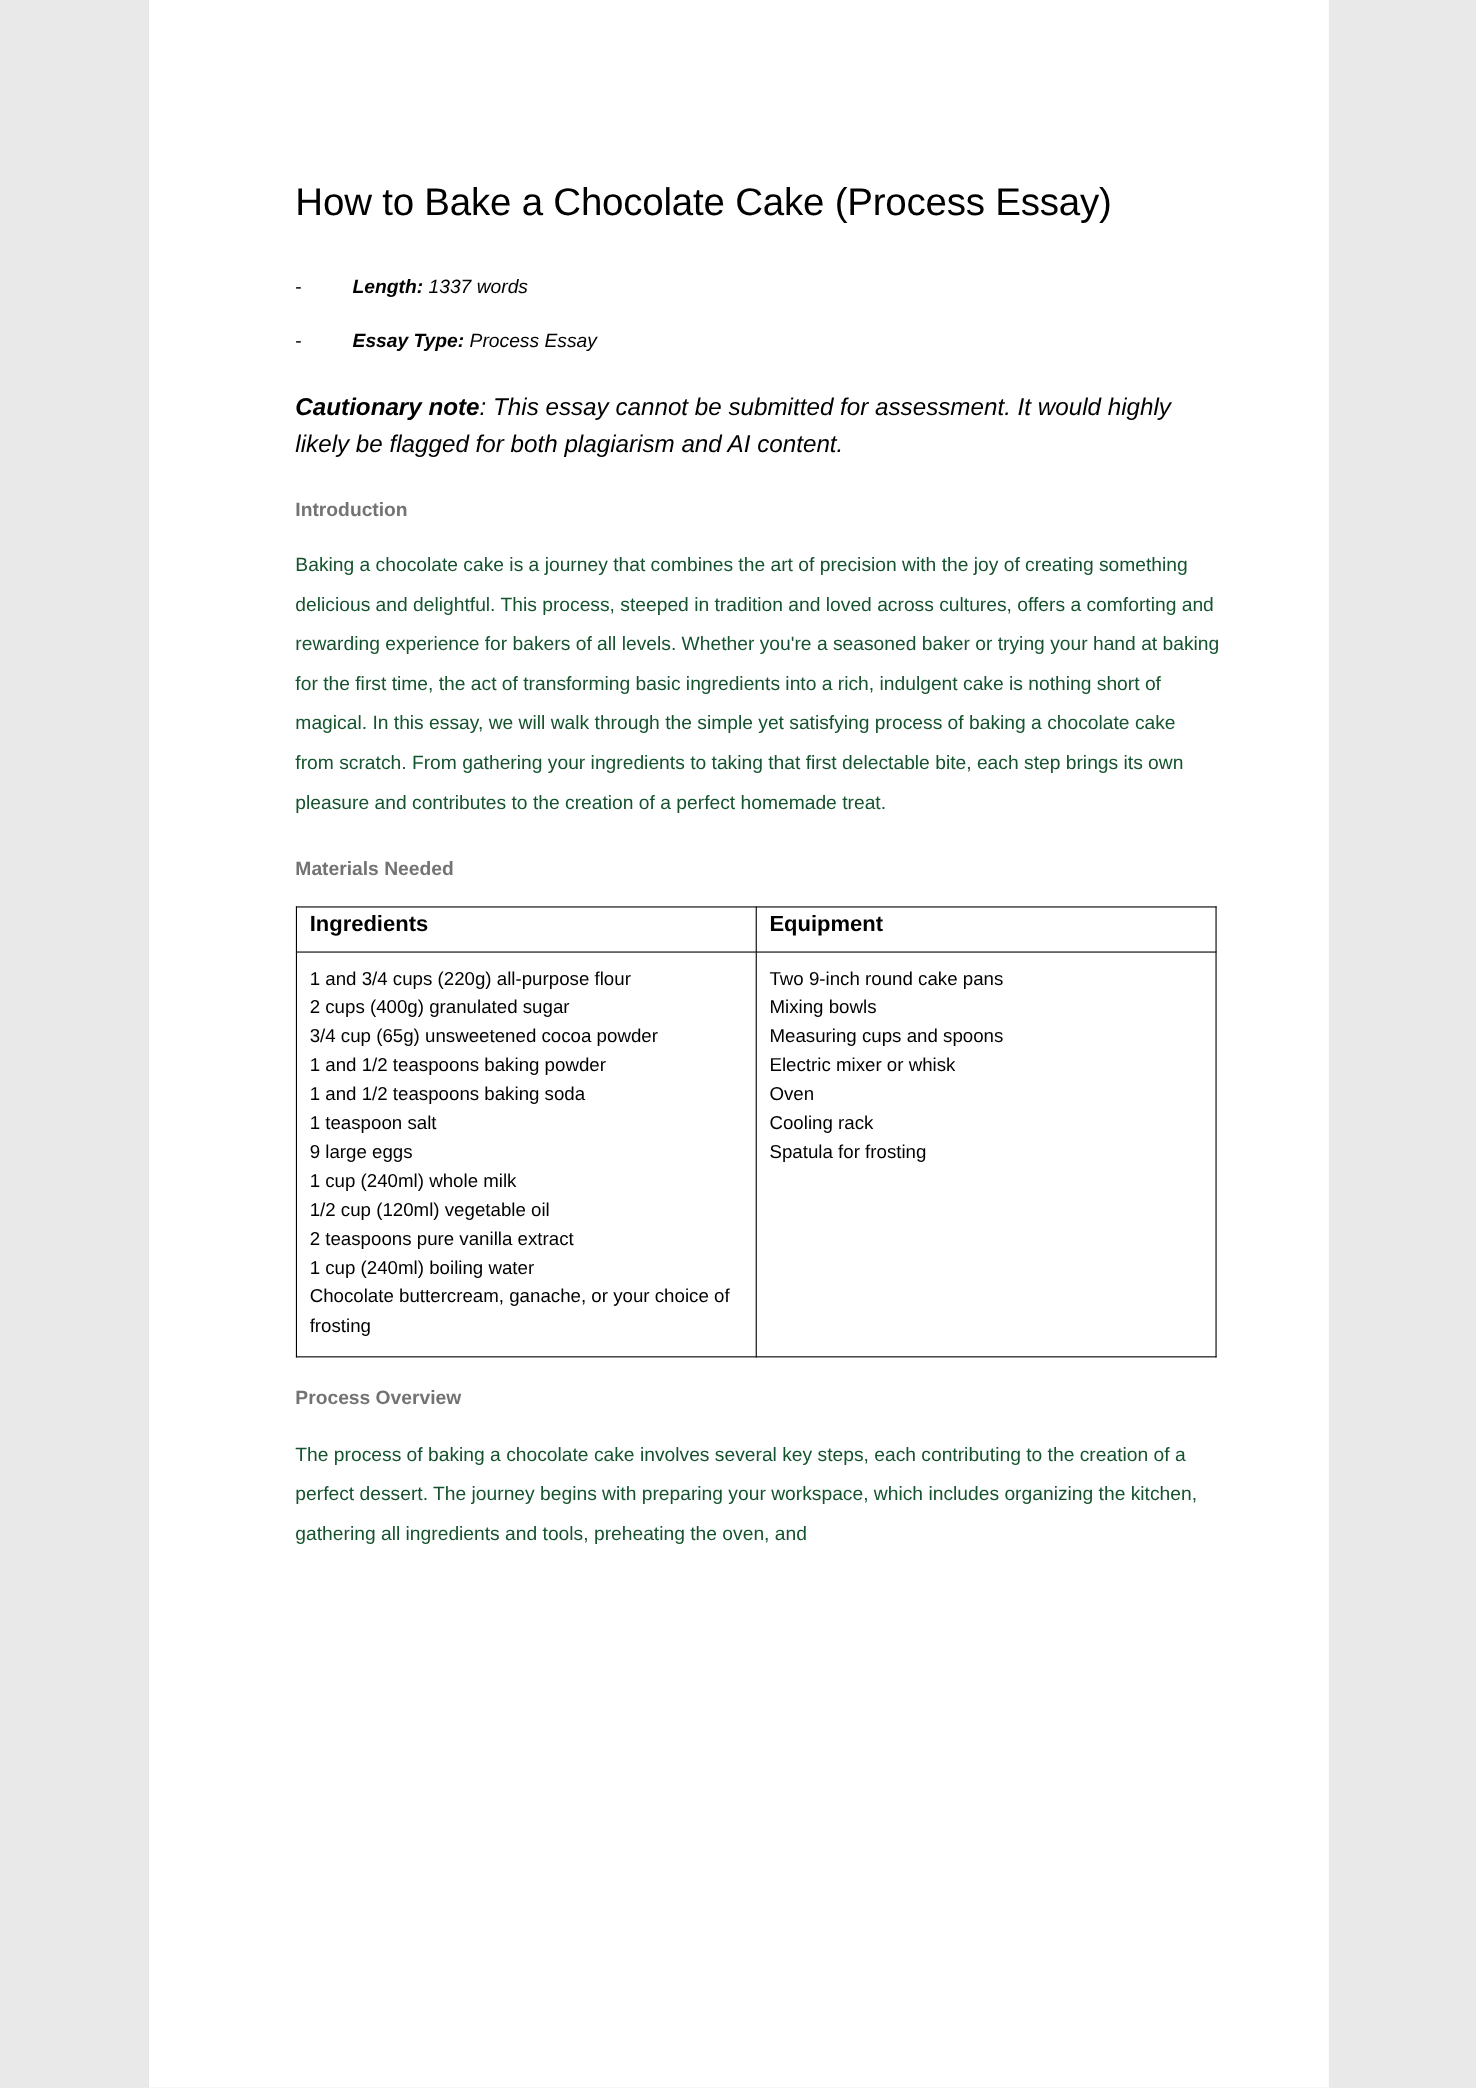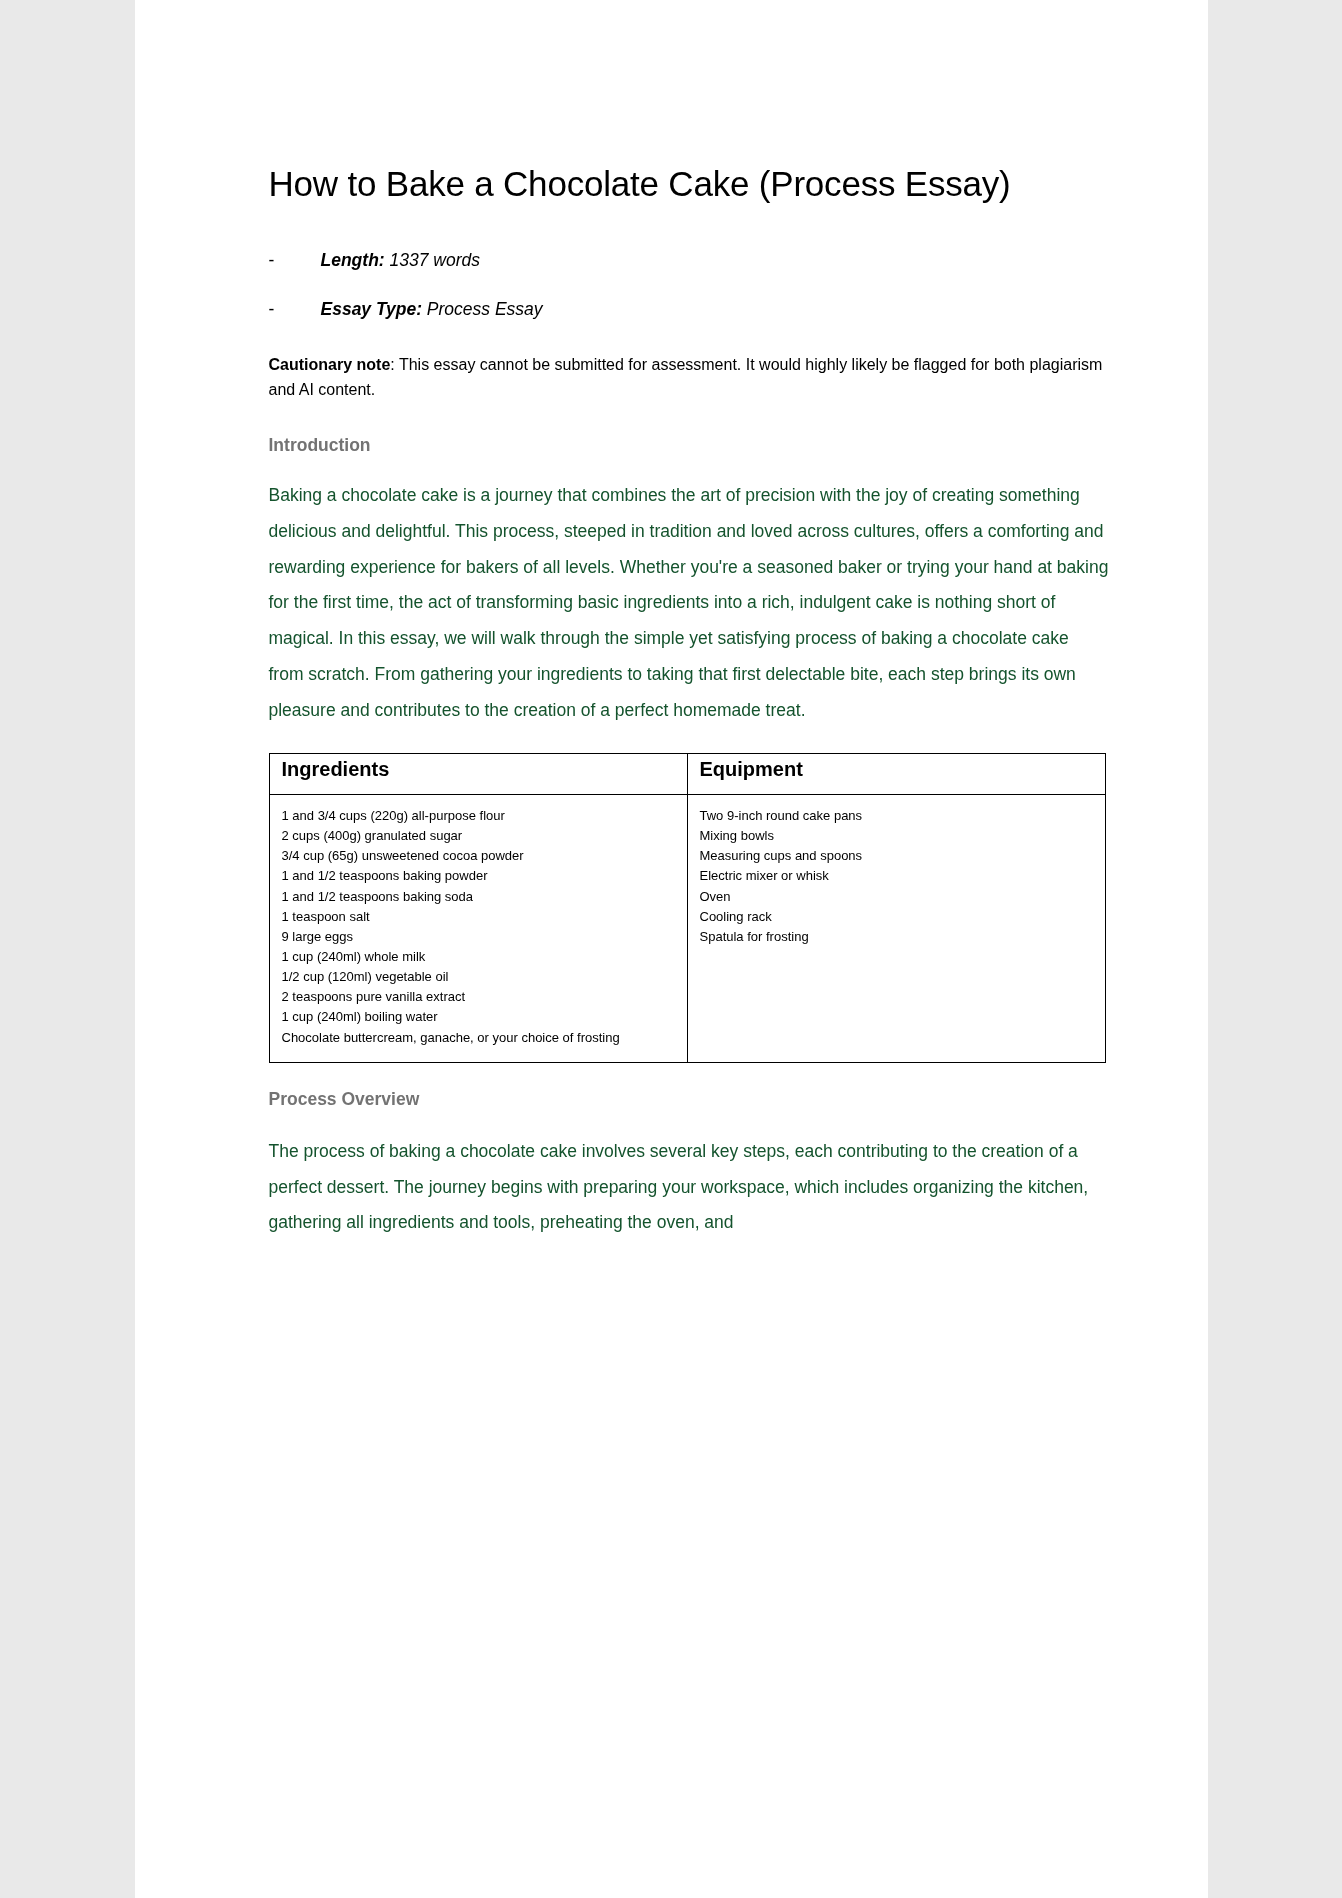--- a/index.html
+++ b/index.html
@@ -56,23 +56,24 @@
     font-weight: bold;
     font-style: italic;
     white-space: pre;
   }
   .meta-value {
     font-style: italic;
     white-space: pre;
   }
   .note {
     margin-top: 32px;
-    font-size: 16px;
+    font-size: 22px;
     line-height: 1.55;
     color: #000;
+    font-style: italic;
   }
   .note-label { font-weight: bold; }
   .section-heading {
     font-size: 17.5px;
     font-weight: bold;
     color: #737373;
     margin: 0;
   }
   #intro-heading { margin-top: 32px; }
   #materials-heading { margin-top: 31px; }
@@ -100,21 +101,21 @@
   }
   table.materials col.c1 { width: 418px; }
   table.materials col.c2 { width: 418px; }
   table.materials th {
     font-size: 20px;
     font-weight: bold;
     padding-top: 4px;
     padding-bottom: 13px;
   }
   table.materials td {
-    font-size: 13px;
+    font-size: 17px;
     line-height: 1.55;
     padding-top: 11px;
     padding-bottom: 14px;
   }
   .cell-list {
     margin: 0;
     padding: 0;
     list-style: none;
   }
   .cell-list li { white-space: normal; }
@@ -142,20 +143,21 @@
         <span class="meta-dash">-</span>
         <span><span class="meta-label">Essay Type:</span><span class="meta-value"> Process Essay</span></span>
       </li>
     </ul>
 
     <p class="note"><span class="note-label">Cautionary note</span><span>: </span><span>This essay cannot be submitted for assessment. It would highly likely be flagged for both plagiarism and AI content.</span></p>
 
     <h2 class="section-heading" id="intro-heading">Introduction</h2>
     <p class="body-par" id="intro-par">Baking a chocolate cake is a journey that combines the art of precision with the joy of creating something delicious and delightful. This process, steeped in tradition and loved across cultures, offers a comforting and rewarding experience for bakers of all levels. Whether you're a seasoned baker or trying your hand at baking for the first time, the act of transforming basic ingredients into a rich, indulgent cake is nothing short of magical. In this essay, we will walk through the simple yet satisfying process of baking a chocolate cake from scratch. From gathering your ingredients to taking that first delectable bite, each step brings its own pleasure and contributes to the creation of a perfect homemade treat.</p>
 
+    <h2 class="section-heading" id="materials-heading">Materials Needed</h2>
 
     <table class="materials">
       <colgroup>
         <col class="c1">
         <col class="c2">
       </colgroup>
       <thead>
         <tr>
           <th>Ingredients</th>
           <th>Equipment</th>

